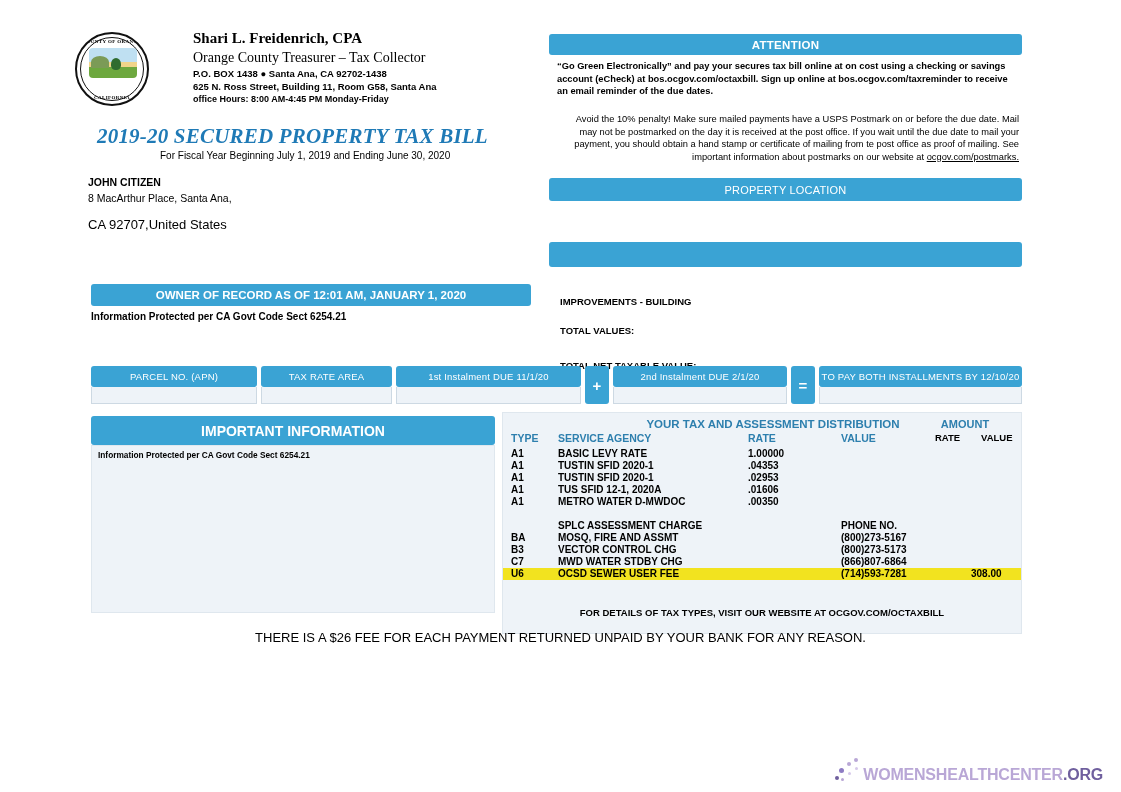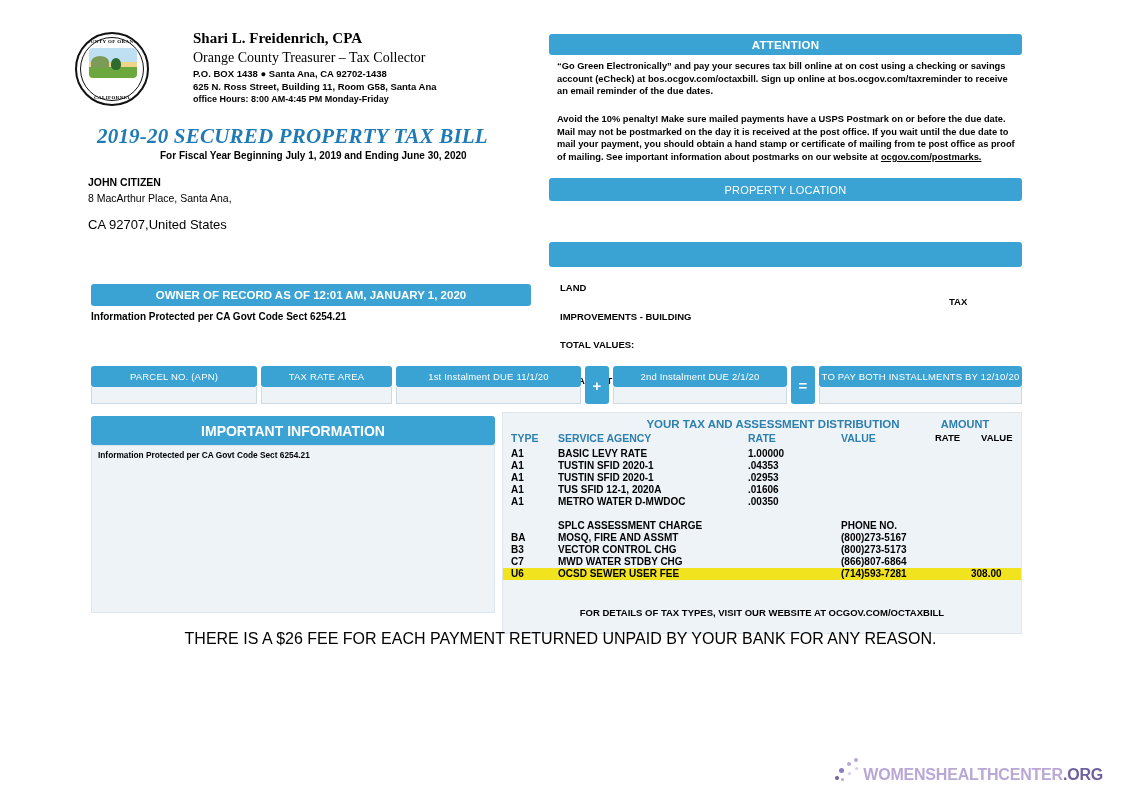--- a/index.html
+++ b/index.html
@@ -61,21 +61,20 @@
 
   .bill-title {
     position:absolute; left:97px; top:124px;
     font-family:"Liberation Serif", serif;
     font-style:italic; font-weight:bold; font-size:21px;
     color:#1f7ab6; letter-spacing:.2px;
   }
   .bill-sub {
     position:absolute; left:160px; top:150px;
     font-size:10px;
-    font-weight:bold;
   }
 
   .owner-name { position:absolute; left:88px; top:176px; font-size:10.5px; font-weight:bold; }
   .owner-l1 { position:absolute; left:88px; top:192px; font-size:10.5px; }
   .owner-l2 { position:absolute; left:88px; top:207px; font-size:13px;margin-top:10px; }
 
   
   .bluebar {
     background:#3aa3d4; color:#fff; text-align:center;
     font-weight:bold; border-radius:3px;
@@ -96,21 +95,21 @@
     position:absolute; left:91px; top:284px; width:440px; height:22px;
     font-size:11.5px;
   }
 
   .attn-p1 {
     position:absolute; left:557px; top:60px; width:458px;
     font-size:9.3px; font-weight:bold; line-height:1.35;
   }
   .attn-p2 {
     position:absolute; left:557px; top:113px; width:462px;
-    font-size:9.3px; font-weight:bold; line-height:1.35;
+    font-size:9.3px; font-weight:normal; line-height:1.35;text-align:right;
   }
   .attn-p2 u { text-decoration:underline; }
 
   .owner-protected {
     position:absolute; left:91px; top:311px;
     font-size:10px; font-weight:bold;
   }
 
   
   .vals { position:absolute; left:549px; top:268px; width:473px; }
@@ -193,21 +192,21 @@
   .dist-total .d-rate { position:absolute; left:232px; }
   .dist-total .d-amt { position:absolute; left:458px; width:54px; text-align:right; }
 
   .dist-foot {
     position:absolute; left:0; right:0; top:194px; text-align:center;
     font-size:9.5px; font-weight:bold;
   }
 
   .fee-note {
     position:absolute; left:0; right:0; top:630px; text-align:center;
-    font-size:16px;
+    font-size:13px;
   }
 
   
   .wm { position:absolute; right:18px; bottom:8px; display:flex; align-items:flex-end; }
   .wm-dots { position:relative; width:26px; height:26px; margin-right:2px; }
   .wm-dots i {
     position:absolute; border-radius:50%; display:block;
   }
   .wm-text {
     font-size:16px; font-weight:bold; letter-spacing:-.2px;
@@ -243,24 +242,20 @@
   <div class="owner-l2">CA 92707,United States</div>
 
   <div class="bluebar attention">ATTENTION</div>
   <div class="attn-p1">“Go Green Electronically” and pay your secures tax bill online at on cost using a checking or savings account (eCheck) at bos.ocgov.com/octaxbill. Sign up online at bos.ocgov.com/taxreminder to receive an email reminder of the due dates.</div>
   <div class="attn-p2"><span>Avoid the 10% penalty! Make sure mailed payments have a USPS Postmark on or before the due date. Mail may not be postmarked on the day it is received at the post office. If you wait until the due date to mail your payment, you should obtain a hand stamp or certificate of mailing from te post office as proof of mailing. See important information about postmarks on our website at </span><u>ocgov.com/postmarks.</u></div>
 
   <div class="bluebar prop-loc">PROPERTY LOCATION</div>
 
   <div class="bluebar values-bar"></div>
   <div class="vals">
-    <div class="row r-land">
-      <span class="c-desc">LAND</span>
-      <span class="c-comp2">TAX</span>
-    </div>
     <div class="row r-impr">
       <span class="c-desc">IMPROVEMENTS - BUILDING</span>
     </div>
     <div class="row r-tot">
       <span class="c-desc">TOTAL VALUES:</span>
     </div>
     <div class="row r-net">
       <span class="c-desc">TOTAL NET TAXABLE VALUE:</span>
     </div>
   </div>

